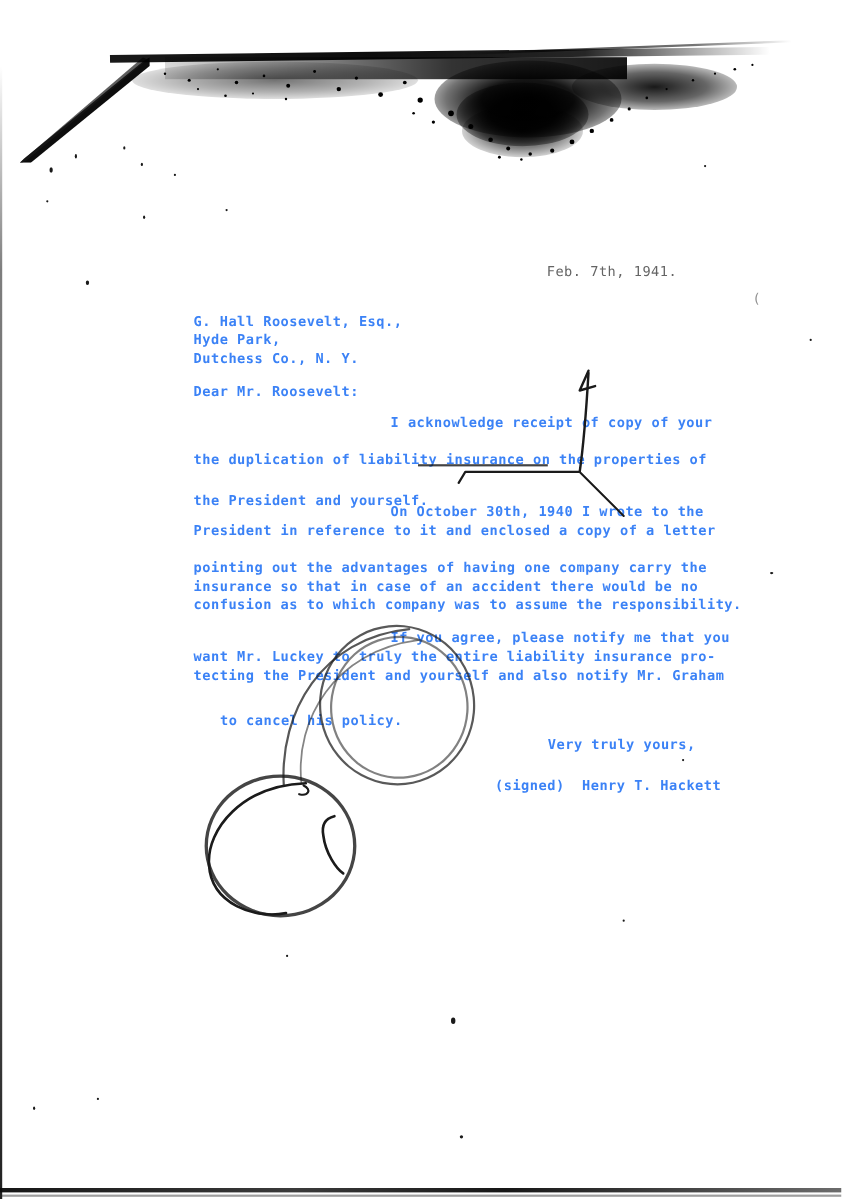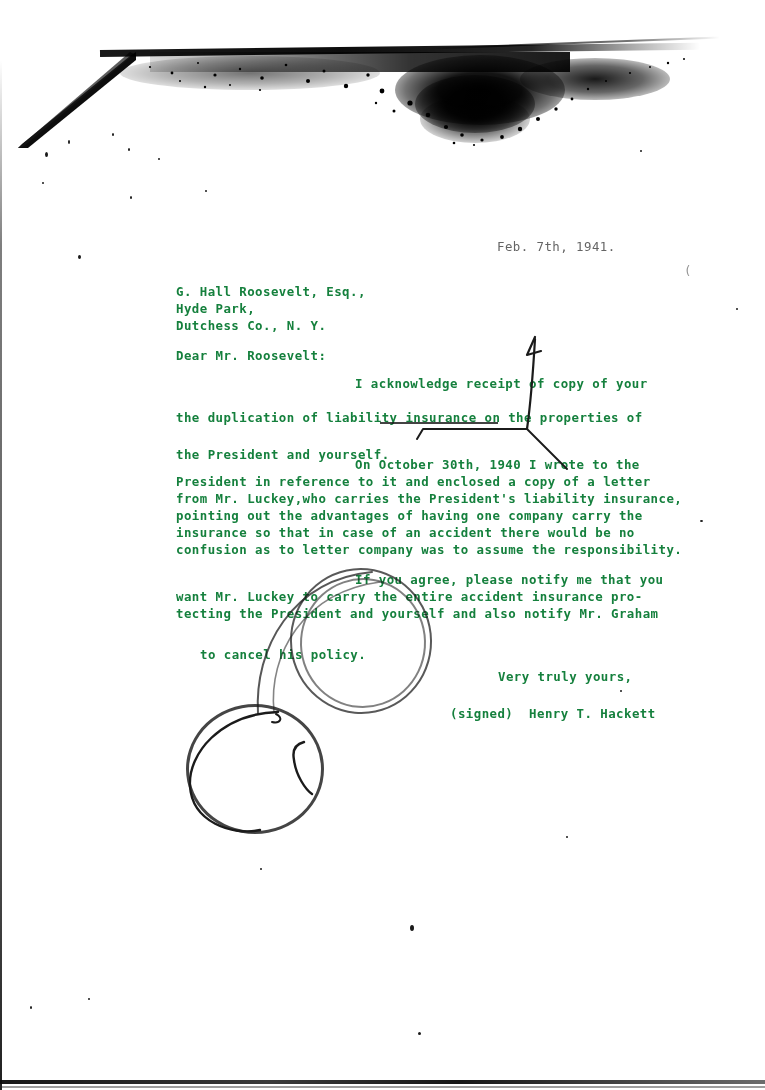--- a/index.html
+++ b/index.html
@@ -97,21 +97,21 @@
                     rgba(0,0,0,.8) 62%, rgba(0,0,0,.9) 100%); }
 
   
   .tx {
     position: absolute;
     white-space: pre;
     font-family: "DejaVu Sans Mono", monospace;
     font-size: 12.4px;
     letter-spacing: .45px;
     line-height: 17px;
-    color: #15803d;
+    color: #3b82f6;
     font-weight: 600;
   }
   .faint { color: #4a4a4a; font-weight: 500; opacity: .85; }
 
   
   .pencil { position: absolute; pointer-events: none; }
   .circle-ring {
     position: absolute;
     border-radius: 50%;
     border: 2.5px solid rgba(25,25,25,.78);
@@ -198,27 +198,26 @@
   <div class="tx" style="left:176px; top:317px;">Dutchess Co., N. Y.</div>
 
   <div class="tx" style="left:176px; top:347px;">Dear Mr. Roosevelt:</div>
 
   <div class="tx" style="left:355px; top:375px;">I acknowledge receipt of copy of your</div>
   <div class="tx" style="left:176px; top:409px;">the duplication of liability insurance on the properties of</div>
   <div class="tx" style="left:176px; top:446px;">the President and yourself.</div>
 
   <div class="tx" style="left:355px; top:456px;">On October 30th, 1940 I wrote to the</div>
   <div class="tx" style="left:176px; top:473px;">President in reference to it and enclosed a copy of a letter</div>
-  <div class="tx" style="left:176px; top:490px;">from Mr. Luckey,who carries the President's liability insurance,</div>
   <div class="tx" style="left:176px; top:507px;">pointing out the advantages of having one company carry the</div>
   <div class="tx" style="left:176px; top:524px;">insurance so that in case of an accident there would be no</div>
-  <div class="tx" style="left:176px; top:541px;">confusion as to letter company was to assume the responsibility.</div>
+  <div class="tx" style="left:176px; top:541px;">confusion as to which company was to assume the responsibility.</div>
 
   <div class="tx" style="left:355px; top:571px;text-align:center;">If you agree, please notify me that you</div>
-  <div class="tx" style="left:176px; top:588px;">want Mr. Luckey to carry the entire accident insurance pro-</div>
+  <div class="tx" style="left:176px; top:588px;">want Mr. Luckey to truly the entire liability insurance pro-</div>
   <div class="tx" style="left:176px; top:605px;">tecting the President and yourself and also notify Mr. Graham</div>
   <div class="tx" style="left:176px; top:646px;margin-left:24px;">to cancel his policy.</div>
 
   <div class="tx" style="left:498px; top:668px;">Very truly yours,</div>
   <div class="tx" style="left:450px; top:705px;">(signed)  Henry T. Hackett</div>
 
   <div class="ul-pencil" style="left:380px; top:422px; width:118px;"></div>
 
   <svg class="pencil" style="left:415px; top:325px;" width="170" height="145">
     <path d="M120 12 L112 30 L126 26" fill="none" stroke="#1b1b1b" stroke-width="2.2" stroke-linecap="round" stroke-linejoin="round"></path>

